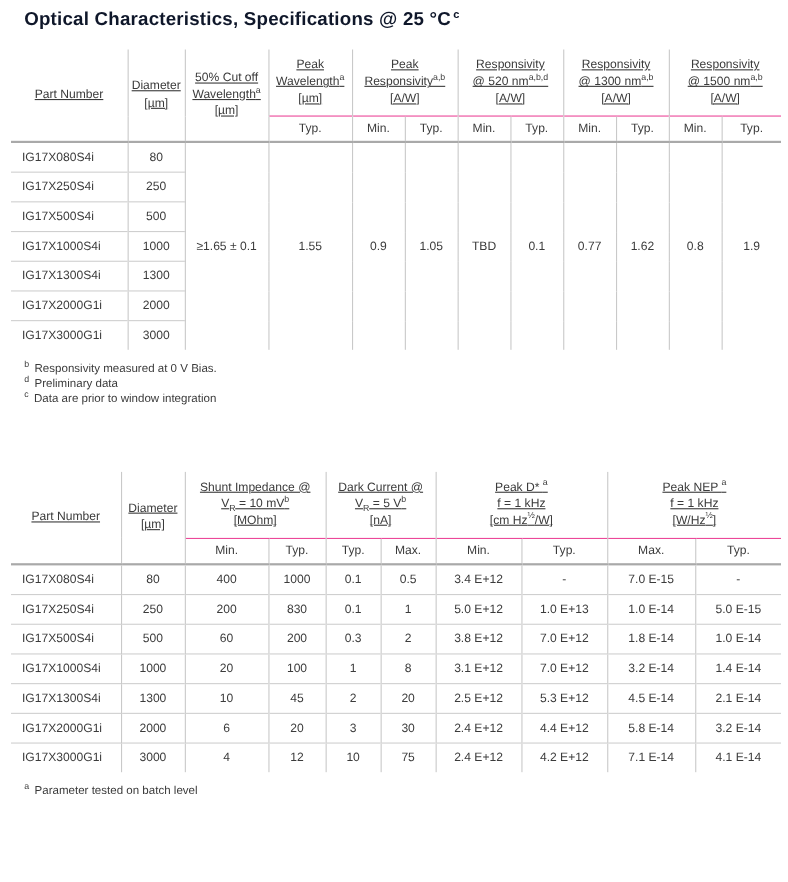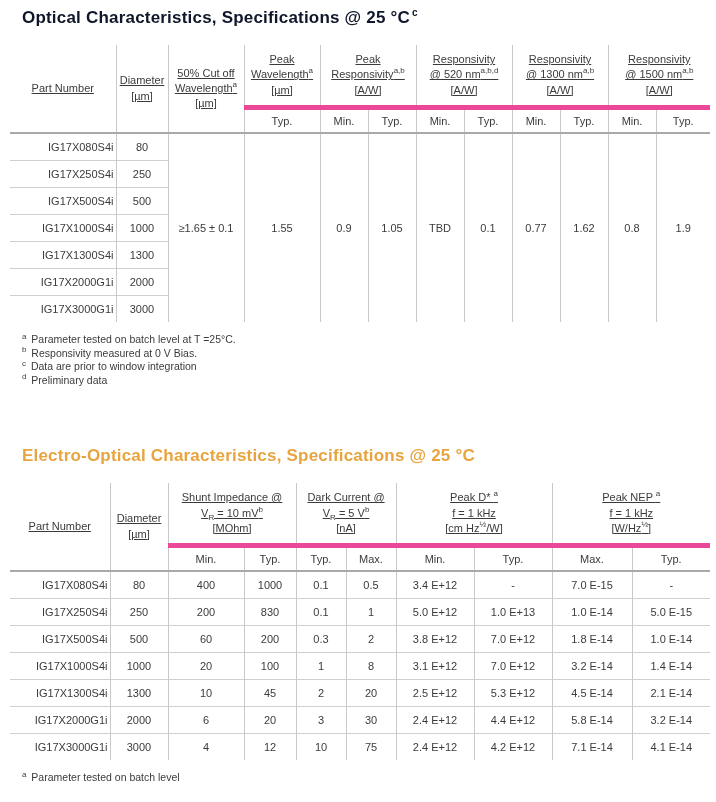--- a/index.html
+++ b/index.html
@@ -11,23 +11,23 @@
   .sec-title{
     color:#E8A43E;font-size:17px;font-weight:700;margin:2px 0 0 12px;
     letter-spacing:.2px;
   }
   .sec-title sup{font-size:10px;margin-left:2px;}
   .table-holder{margin-top:17px;}
   table{border-collapse:collapse;table-layout:fixed;width:700px;font-size:11px;color:#3b3b3b;}
   th,td{text-align:center;vertical-align:middle;font-weight:normal;overflow:hidden;}
   th.group{padding:7px 2px;line-height:1.4;font-size:11px;text-decoration:underline;}
   th.rs{border-bottom:2px solid #a9a9a9;}
-  th.sub{height:22px;padding:0 2px;border-top:5px solid #ec4899;border-bottom:2px solid #a9a9a9;}
+  th.sub{height:22px;padding:0 2px;border-top:1px solid #ec4899;border-bottom:2px solid #a9a9a9;}
   td{height:26px;padding:0 2px;}
-  td.pn{text-align:right;padding-left:10px;white-space:nowrap;}
+  td.pn{text-align:left;padding-left:10px;white-space:nowrap;}
   .bl{border-left:1px solid #c9c9c9;}
   td.sep{border-top:1px solid #cfcfcf;}
   sup{font-size:8px;line-height:0;}
   sub{font-size:8px;line-height:0;}
   .footnotes{list-style:none;margin:11px 0 0 0;padding:0 0 0 12px;font-size:10.5px;line-height:13.5px;}
   .footnotes sup{font-size:8px;margin-right:2px;}
   section.tbl-section{display:block;}
   section[data-table-index="1"]{margin-top:59px;}
 </style>
 </head>
@@ -112,29 +112,27 @@
               <td class="bl sep">2000</td>
             </tr>
             <tr>
               <td class="pn sep">IG17X3000G1i</td>
               <td class="bl sep">3000</td>
             </tr>
           </tbody>
         </table>
       </div>
     <ul class="footnotes">
-        <li><sup>a</sup> Parameter tested on batch level at T =25°C.</li>
         <li><sup>b</sup> Responsivity measured at 0 V Bias.</li>
+        <li><sup>d</sup> Preliminary data</li>
         <li><sup>c</sup> Data are prior to window integration</li>
-        <li><sup>d</sup> Preliminary data</li>
       </ul>
   </section>
 
   <section class="tbl-section" data-table-index="1">
-    <h2 class="sec-title" style="color: rgb(232, 164, 62);"><span>Electro-Optical Characteristics, Specifications @ 25 °C</span><sup></sup></h2>
     <div class="table-holder">
         <table>
           <colgroup>
             <col style="width: 100px;">
             <col style="width: 58px;">
             <col style="width: 76px;">
             <col style="width: 52px;">
             <col style="width: 50px;">
             <col style="width: 50px;">
             <col style="width: 78px;">

